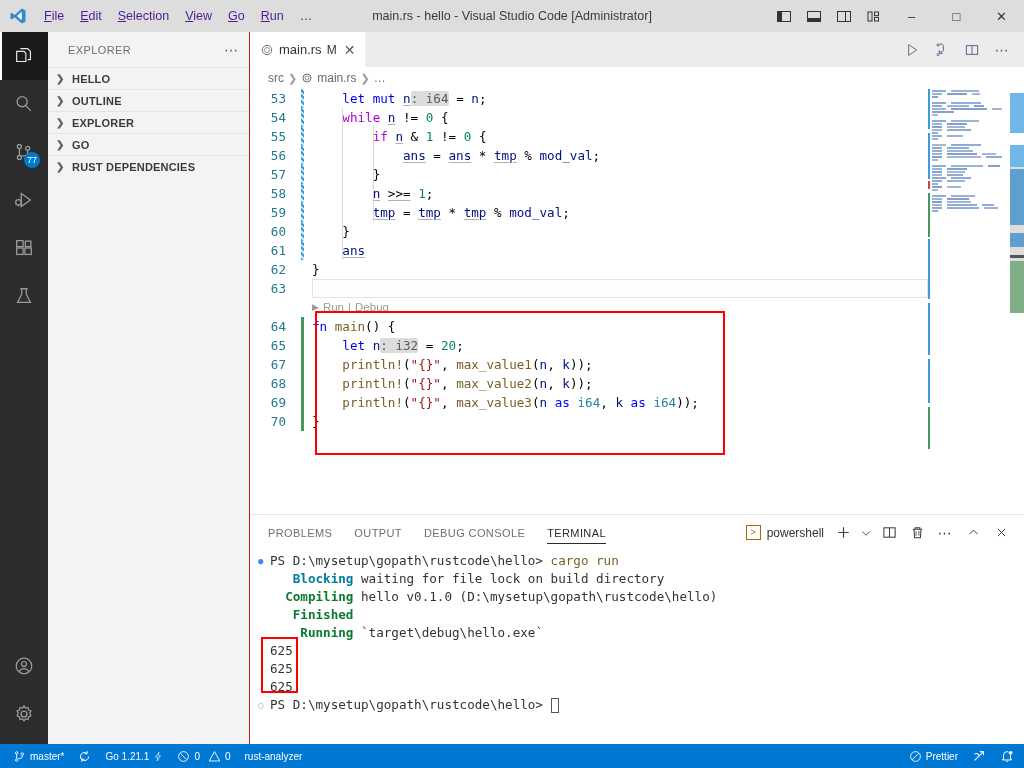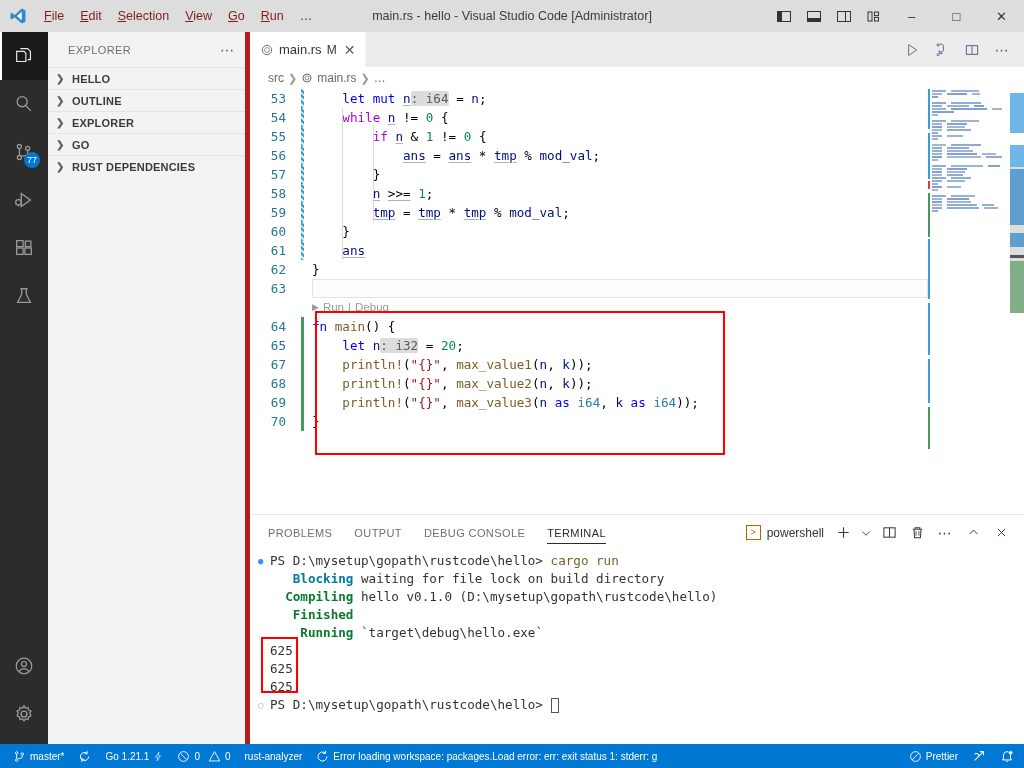--- a/index.html
+++ b/index.html
@@ -15,21 +15,21 @@
   
   .titlebar {
     position: absolute; left: 0; top: 0; width: 1024px; height: 32px;
     background: #dddddd; display: flex; align-items: center;
     font-size: 12px; color: #333333;
   }
   .vscode-logo { width: 36px; height: 32px; display: flex; align-items: center; justify-content: center; }
   .menu { display: flex; align-items: center; height: 32px; }
   .menu-item {
     padding: 0 8px; height: 22px; line-height: 22px; font-size: 12.5px;
-    color: #7f1d1d; cursor: default; white-space: nowrap;
+    color: #4c1d95; cursor: default; white-space: nowrap;
   }
   .menu-item u { text-decoration: underline; text-underline-offset: 1px; }
   .title-text {
     position: absolute; left: 0; right: 0; text-align: center;
     font-size: 12.5px; color: #3b3b3b; pointer-events: none;
   }
   .title-right { margin-left: auto; display: flex; align-items: center; height: 32px; z-index: 3; }
   .layout-btn { width: 30px; height: 32px; display: flex; align-items: center; justify-content: center; }
   .win-btn { width: 45px; height: 32px; display: flex; align-items: center; justify-content: center; }
   .win-glyph { font-size: 13px; color: #333; line-height: 1; }
@@ -51,21 +51,21 @@
   .act-badge {
     position: absolute; right: 8px; bottom: 8px;
     background: #0078d4; color: #fff; font-size: 9px; min-width: 16px; height: 16px;
     border-radius: 8px; display: flex; align-items: center; justify-content: center;
     padding: 0 3px; font-family: "Liberation Sans", sans-serif;
   }
 
   
   .sidebar {
     position: absolute; left: 48px; top: 32px; width: 202px; height: 712px;
-    background: #f3f3f3; border-right: 5px solid #b91c1c;
+    background: #f3f3f3; border-right: 1px solid #b91c1c;
   }
   .sidebar-header {
     height: 35px; display: flex; align-items: center; padding: 0 10px 0 20px;
     font-size: 11px; letter-spacing: .4px; color: #6f6f6f; text-transform: uppercase;
   }
   .sidebar-header .dots { margin-left: auto; color: #5a5a5a; font-size: 14px; letter-spacing:1px; }
   .tree-section {
     height: 22px; display: flex; align-items: center; padding-left: 8px;
     font-size: 11px; font-weight: bold; color: #3b3b3b; letter-spacing: .2px;
     border-top: 1px solid #e4e4e4; cursor: pointer;
@@ -739,27 +739,20 @@
       </svg>
       <span>0</span>
       <svg width="13" height="13" viewBox="0 0 16 16" style="margin-left:4px">
         <path d="M8 2 L14.5 13.5 H1.5 Z" fill="none" stroke="#fff" stroke-width="1.1"></path>
       </svg>
       <span>0</span>
     </div>
     <div class="sb-item">
       <span>rust-analyzer</span>
     </div>
-    <div class="sb-item">
-      <svg width="13" height="13" viewBox="0 0 16 16">
-        <path d="M13.5 8 a5.5 5.5 0 1 1 -2-4.2" fill="none" stroke="#fff" stroke-width="1.2"></path>
-        <path d="M11.8 1 v3.2 h-3.2" fill="none" stroke="#fff" stroke-width="1.2"></path>
-      </svg>
-      <span class="sb-err-text">Error loading workspace: packages.Load error: err: exit status 1: stderr: g</span>
-    </div>
     <div class="sb-right">
       <div class="sb-item">
         <svg width="13" height="13" viewBox="0 0 16 16">
           <circle cx="8" cy="8" r="6" fill="none" stroke="#fff" stroke-width="1.1"></circle>
           <path d="M3.8 12.2 L12.2 3.8" stroke="#fff" stroke-width="1.1"></path>
         </svg>
         <span>Prettier</span>
       </div>
       <div class="sb-item">
         <svg width="14" height="14" viewBox="0 0 16 16">

